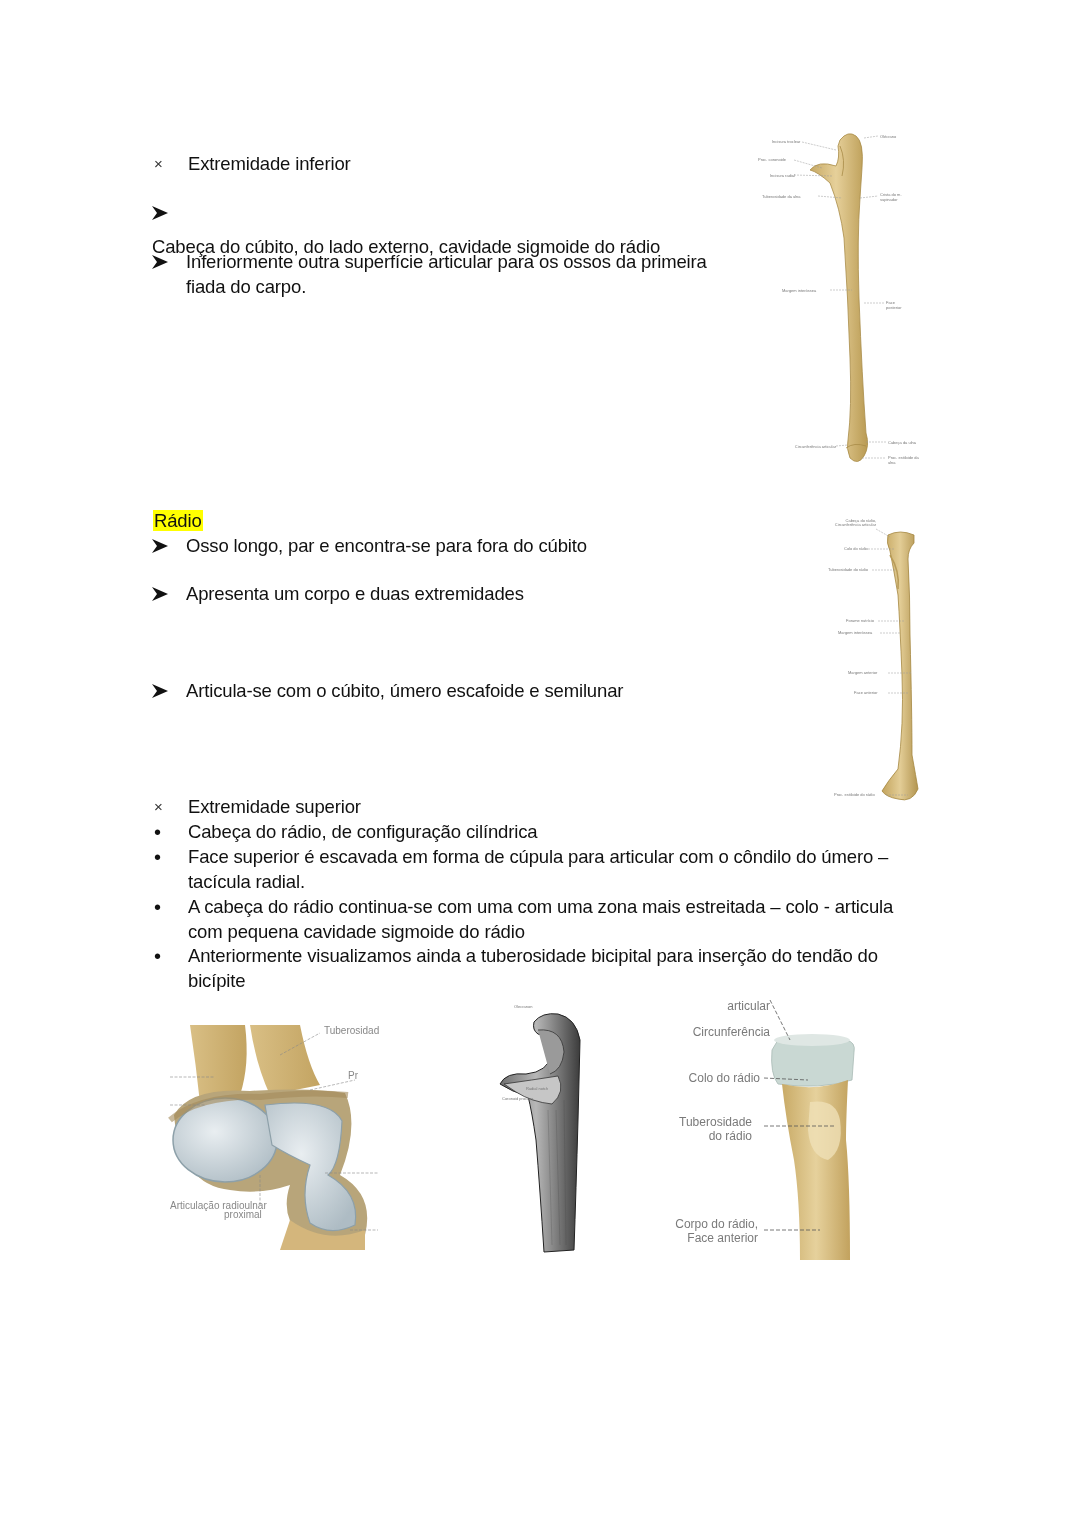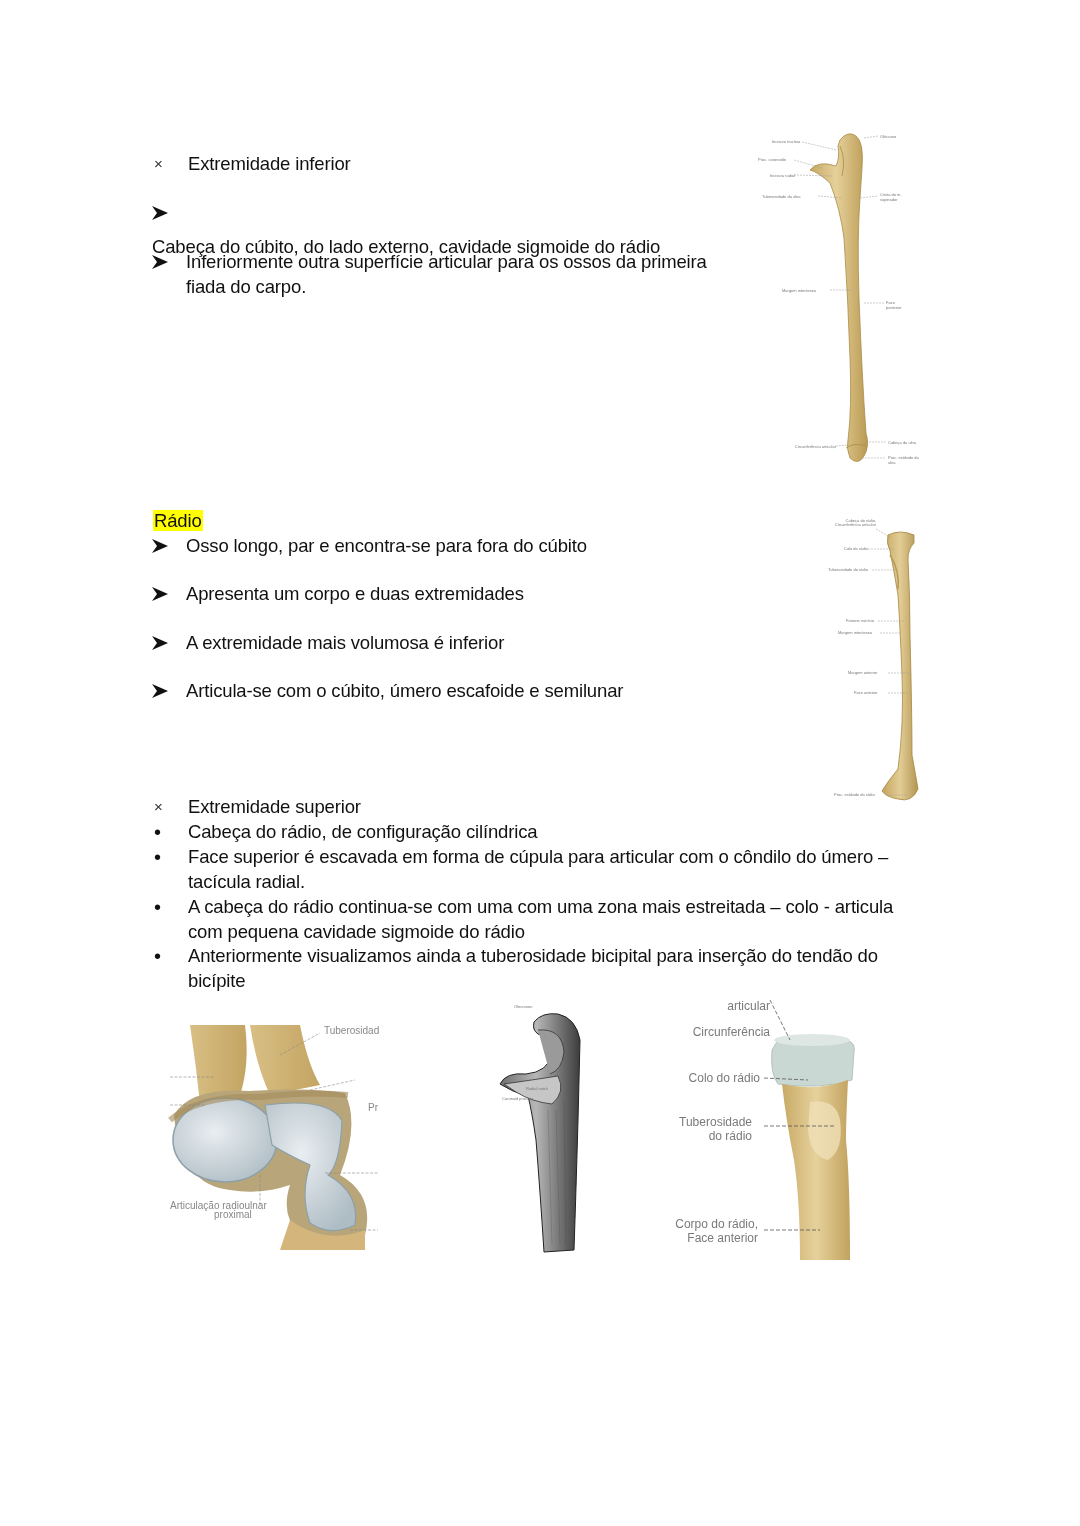--- a/index.html
+++ b/index.html
@@ -107,28 +107,20 @@
     <span class="body-text">Osso longo, par e encontra-se para fora do cúbito</span>
   </div>
   <div class="row txt" style="top:582px;">
     <span class="marker arrow">
       <svg width="16" height="14" viewBox="0 0 16 14">
           <path d="M0 0 L16 7 L0 14 L5 7 Z" fill="#111"></path>
         </svg>
     </span>
     <span class="body-text">Apresenta um corpo e duas extremidades</span>
   </div>
-  <div class="row txt" style="top:631px;">
-    <span class="marker arrow">
-      <svg width="16" height="14" viewBox="0 0 16 14">
-          <path d="M0 0 L16 7 L0 14 L5 7 Z" fill="#111"></path>
-        </svg>
-    </span>
-    <span class="body-text">A extremidade mais volumosa é inferior</span>
-  </div>
   <div class="row txt" style="top:679px;">
     <span class="marker arrow">
       <svg width="16" height="14" viewBox="0 0 16 14">
           <path d="M0 0 L16 7 L0 14 L5 7 Z" fill="#111"></path>
         </svg>
     </span>
     <span class="body-text">Articula-se com o cúbito, úmero escafoide e semilunar</span>
   </div>
 
   <div class="fig" style="left:828px; top:515px; width:100px; height:290px;">
@@ -222,23 +214,23 @@
         <line x1="120" y1="30" x2="160" y2="8"></line>
         <line x1="150" y1="65" x2="195" y2="55"></line>
         <line x1="10" y1="52" x2="55" y2="52"></line>
         <line x1="10" y1="80" x2="45" y2="80"></line>
         <line x1="165" y1="148" x2="218" y2="148"></line>
         <line x1="100" y1="150" x2="100" y2="180"></line>
         <line x1="190" y1="205" x2="218" y2="205"></line>
       </g>
     </svg>
     <span class="lbl-md" style="left:164px; top:0px;">Tuberosidad</span>
-    <span class="lbl-md" style="left:208px; top:45px;margin-top:32px;">Pr</span>
+    <span class="lbl-md" style="left:188px; top:45px;">Pr</span>
     <span class="lbl-md" style="left:10px; top:175px; text-align:right;">Articulação radioulnar</span>
-    <span class="lbl-md" style="left:54px; top:184px;text-align:center;">proximal</span>
+    <span class="lbl-md" style="left:64px; top:184px;text-align:center;">proximal</span>
   </div>
 
   <div class="fig" style="left:492px; top:1000px; width:100px; height:258px;">
     <svg width="100" height="258" viewBox="0 0 100 258">
       <defs>
         <linearGradient id="gg" x1="0" x2="1">
           <stop offset="0" stop-color="#6e6e6e"></stop>
           <stop offset="0.45" stop-color="#b7b7b7"></stop>
           <stop offset="1" stop-color="#3c3c3c"></stop>
         </linearGradient>

